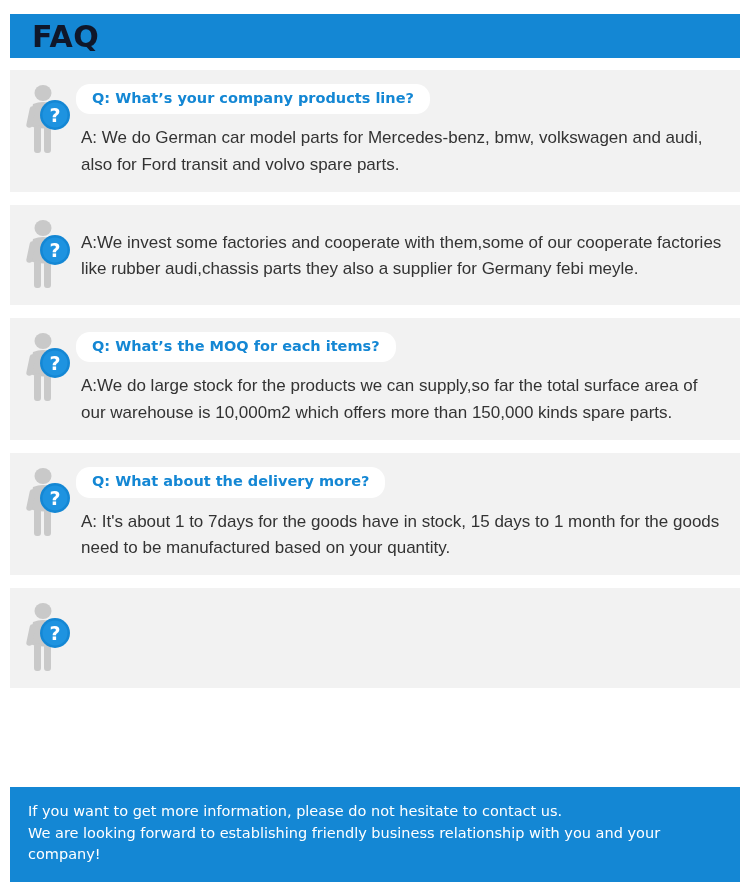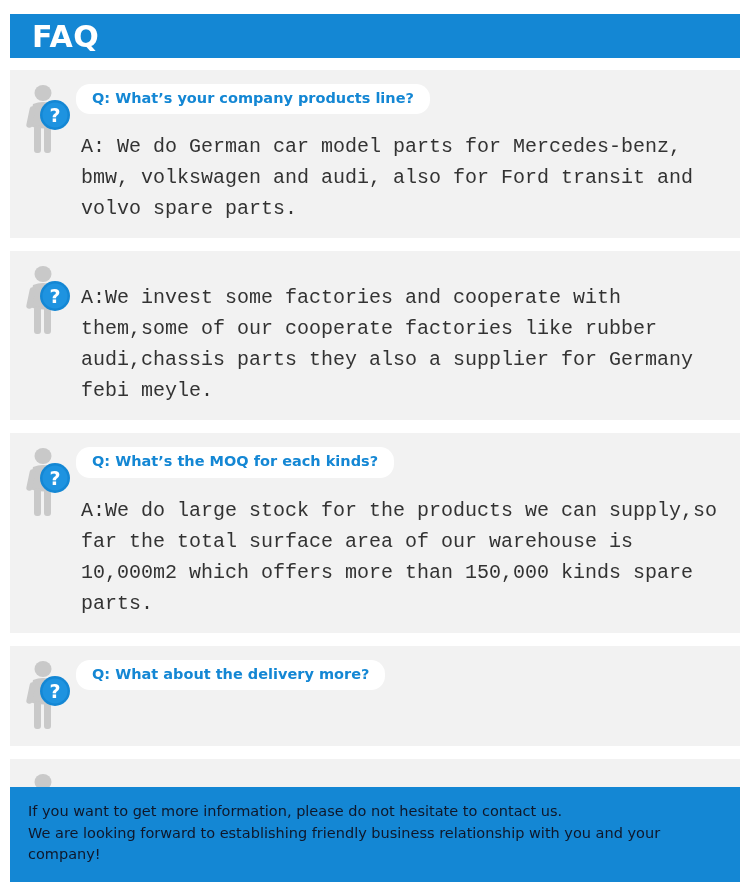--- a/index.html
+++ b/index.html
@@ -25,21 +25,21 @@
   
   .faq-header {
     background: #1487d4;
     height: 44px;
     display: flex;
     align-items: center;
     padding-left: 22px;
     box-sizing: border-box;
   }
   .faq-header-title {
-    color: #ffffff;
+    color: #0f172a;
     font-size: 30px;
     font-weight: bold;
     letter-spacing: 0.5px;
     font-family: "DejaVu Sans", sans-serif;
   }
 
   
   .faq-list {
     margin-top: 12px;
   }
@@ -70,37 +70,37 @@
     border-radius: 14px;
     padding: 6px 16px 7px 16px;
     color: #1487d4;
     font-size: 14.5px;
     font-weight: bold;
     line-height: 1.2;
     white-space: nowrap;
     font-family: "DejaVu Sans", sans-serif;
   }
   .a-text {
-    margin-top: 17px;
+    margin-top: 11px;
     margin-left: 5px;
-    font-size: 20px;
+    font-size: 17px;
     line-height: 1.55;
     color: #333333;
-    font-family: Liberation Mono, monospace;
+    font-family: Liberation Sans, sans-serif;
     white-space: pre-line;
   }
 
   
   .faq-footer {
     position: absolute;
     left: 10px;
     right: 10px;
     bottom: 12px;
     background: #1487d4;
-    color: #0f172a;
+    color: #ffffff;
     padding: 14px 18px 16px 18px;
     box-sizing: border-box;
     font-size: 14.5px;
     line-height: 1.5;
     font-family: "DejaVu Sans", sans-serif;
     white-space: pre-line;
   }
 
   
   .mascot {
@@ -162,40 +162,41 @@
           <path d="M11 20 q10 -4 20 0 l4 22 q-12 5 -28 0 z" fill="#c9c9c9"></path>
           <rect x="12" y="41" width="7" height="28" rx="3" fill="#c9c9c9"></rect>
           <rect x="22" y="41" width="7" height="28" rx="3" fill="#c9c9c9"></rect>
           <rect x="6" y="22" width="6" height="22" rx="3" fill="#c9c9c9" transform="rotate(12 9 33)"></rect>
           <circle cx="33" cy="31" r="15" fill="#1487d4"></circle>
           <circle cx="33" cy="31" r="12.5" fill="#1e93e0"></circle>
           <text x="33" y="38" font-family="DejaVu Sans, sans-serif" font-size="19" font-weight="bold" fill="#ffffff" text-anchor="middle">?</text>
         </svg>
       </div>
       <div class="faq-body">
-        <div class="q-bubble">Q: What’s the MOQ for each kinds?</div>
+        <div class="q-bubble">Q: What’s the MOQ for each items?</div>
         <div class="a-text"> A:We do large stock for the products we can supply,so far the total surface area of our warehouse is 10,000m2 which offers more than 150,000 kinds spare parts.</div>
       </div>
     </div>
 
     <div class="faq-item">
       <div class="faq-icon">
         <svg class="mascot" width="50" height="72" viewBox="0 0 50 72" xmlns="http://www.w3.org/2000/svg">
           <ellipse cx="21" cy="9" rx="8.5" ry="8" fill="#c9c9c9"></ellipse>
           <path d="M11 20 q10 -4 20 0 l4 22 q-12 5 -28 0 z" fill="#c9c9c9"></path>
           <rect x="12" y="41" width="7" height="28" rx="3" fill="#c9c9c9"></rect>
           <rect x="22" y="41" width="7" height="28" rx="3" fill="#c9c9c9"></rect>
           <rect x="6" y="22" width="6" height="22" rx="3" fill="#c9c9c9" transform="rotate(12 9 33)"></rect>
           <circle cx="33" cy="31" r="15" fill="#1487d4"></circle>
           <circle cx="33" cy="31" r="12.5" fill="#1e93e0"></circle>
           <text x="33" y="38" font-family="DejaVu Sans, sans-serif" font-size="19" font-weight="bold" fill="#ffffff" text-anchor="middle">?</text>
         </svg>
       </div>
       <div class="faq-body">
         <div class="q-bubble">Q: What about the delivery more?</div>
+        <div class="a-text"> A: It's about 1 to 7days for the goods have in stock, 15 days  to 1 month for the goods need to be manufactured based on your quantity.</div>
       </div>
     </div>
 
     <div class="faq-item">
       <div class="faq-icon">
         <svg class="mascot" width="50" height="72" viewBox="0 0 50 72" xmlns="http://www.w3.org/2000/svg">
           <ellipse cx="21" cy="9" rx="8.5" ry="8" fill="#c9c9c9"></ellipse>
           <path d="M11 20 q10 -4 20 0 l4 22 q-12 5 -28 0 z" fill="#c9c9c9"></path>
           <rect x="12" y="41" width="7" height="28" rx="3" fill="#c9c9c9"></rect>
           <rect x="22" y="41" width="7" height="28" rx="3" fill="#c9c9c9"></rect>

